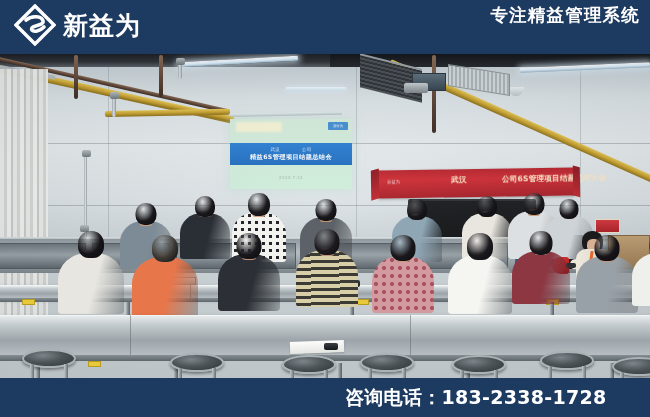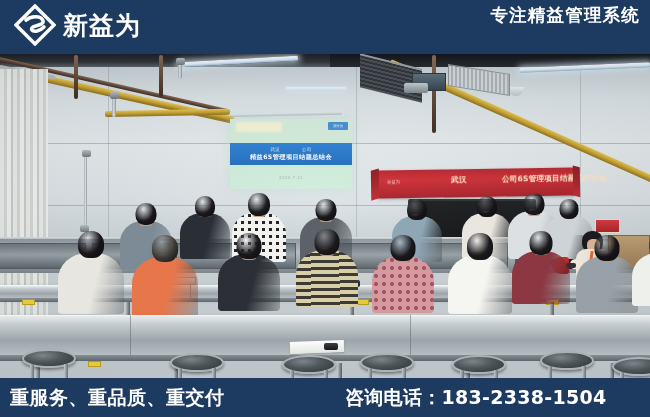--- a/index.html
+++ b/index.html
@@ -726,17 +726,16 @@
     <div class="stool" style="left:612px; top:304px; z-index:30;">
       <div class="seat"></div>
       <div class="sleg" style="left:8px;"></div>
 
     </div>
 
     <div class="photo-grade"></div>
   </div>
 
   <div class="footer">
-    <span class="footer-left">重服务、重品质、重交付</span>
-    <span class="footer-right"><span>咨询电话：</span><span>183-2338-1504</span></span>
+    <span class="footer-right"><span>咨询电话：</span><span>183-2338-1728</span></span>
   </div>
 
 </div>
 
 </body></html>

